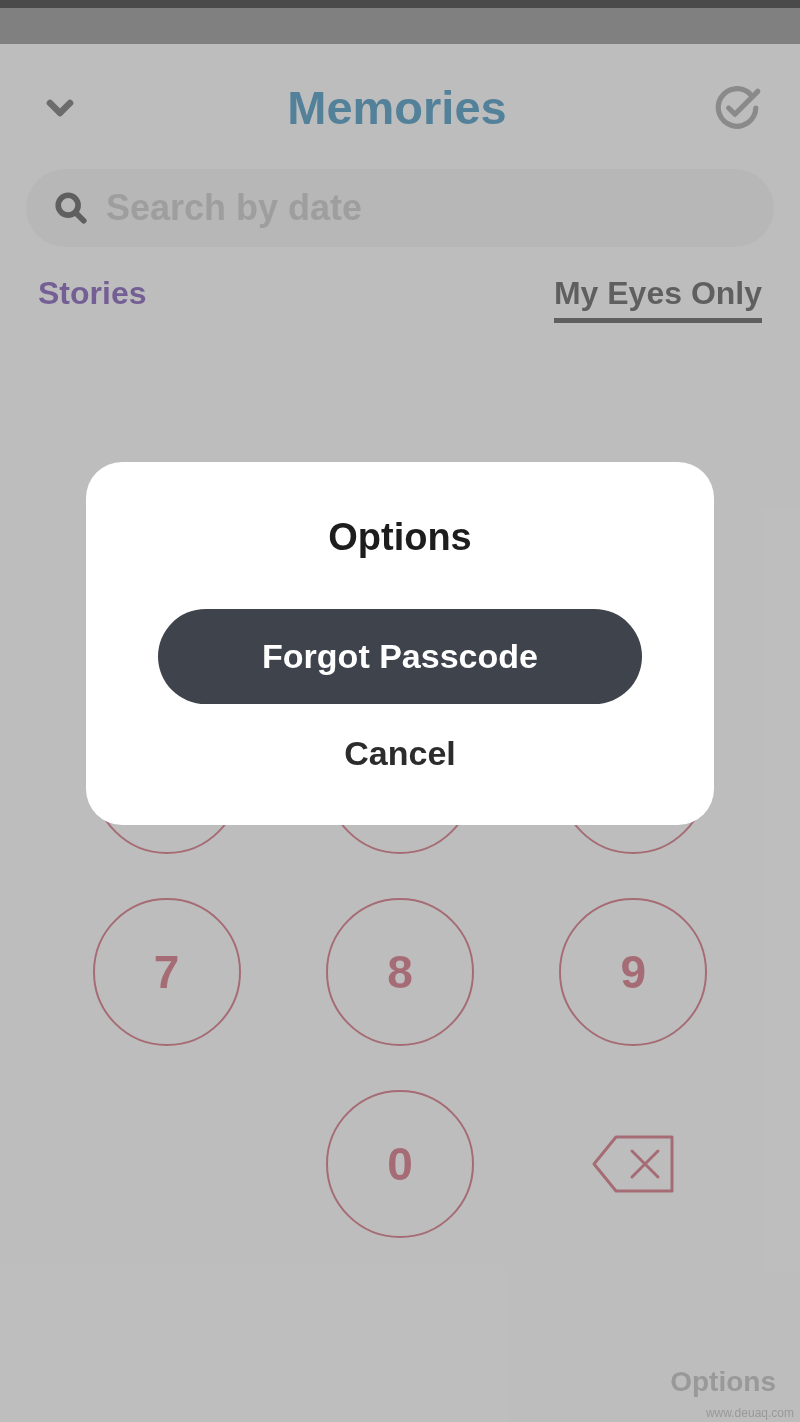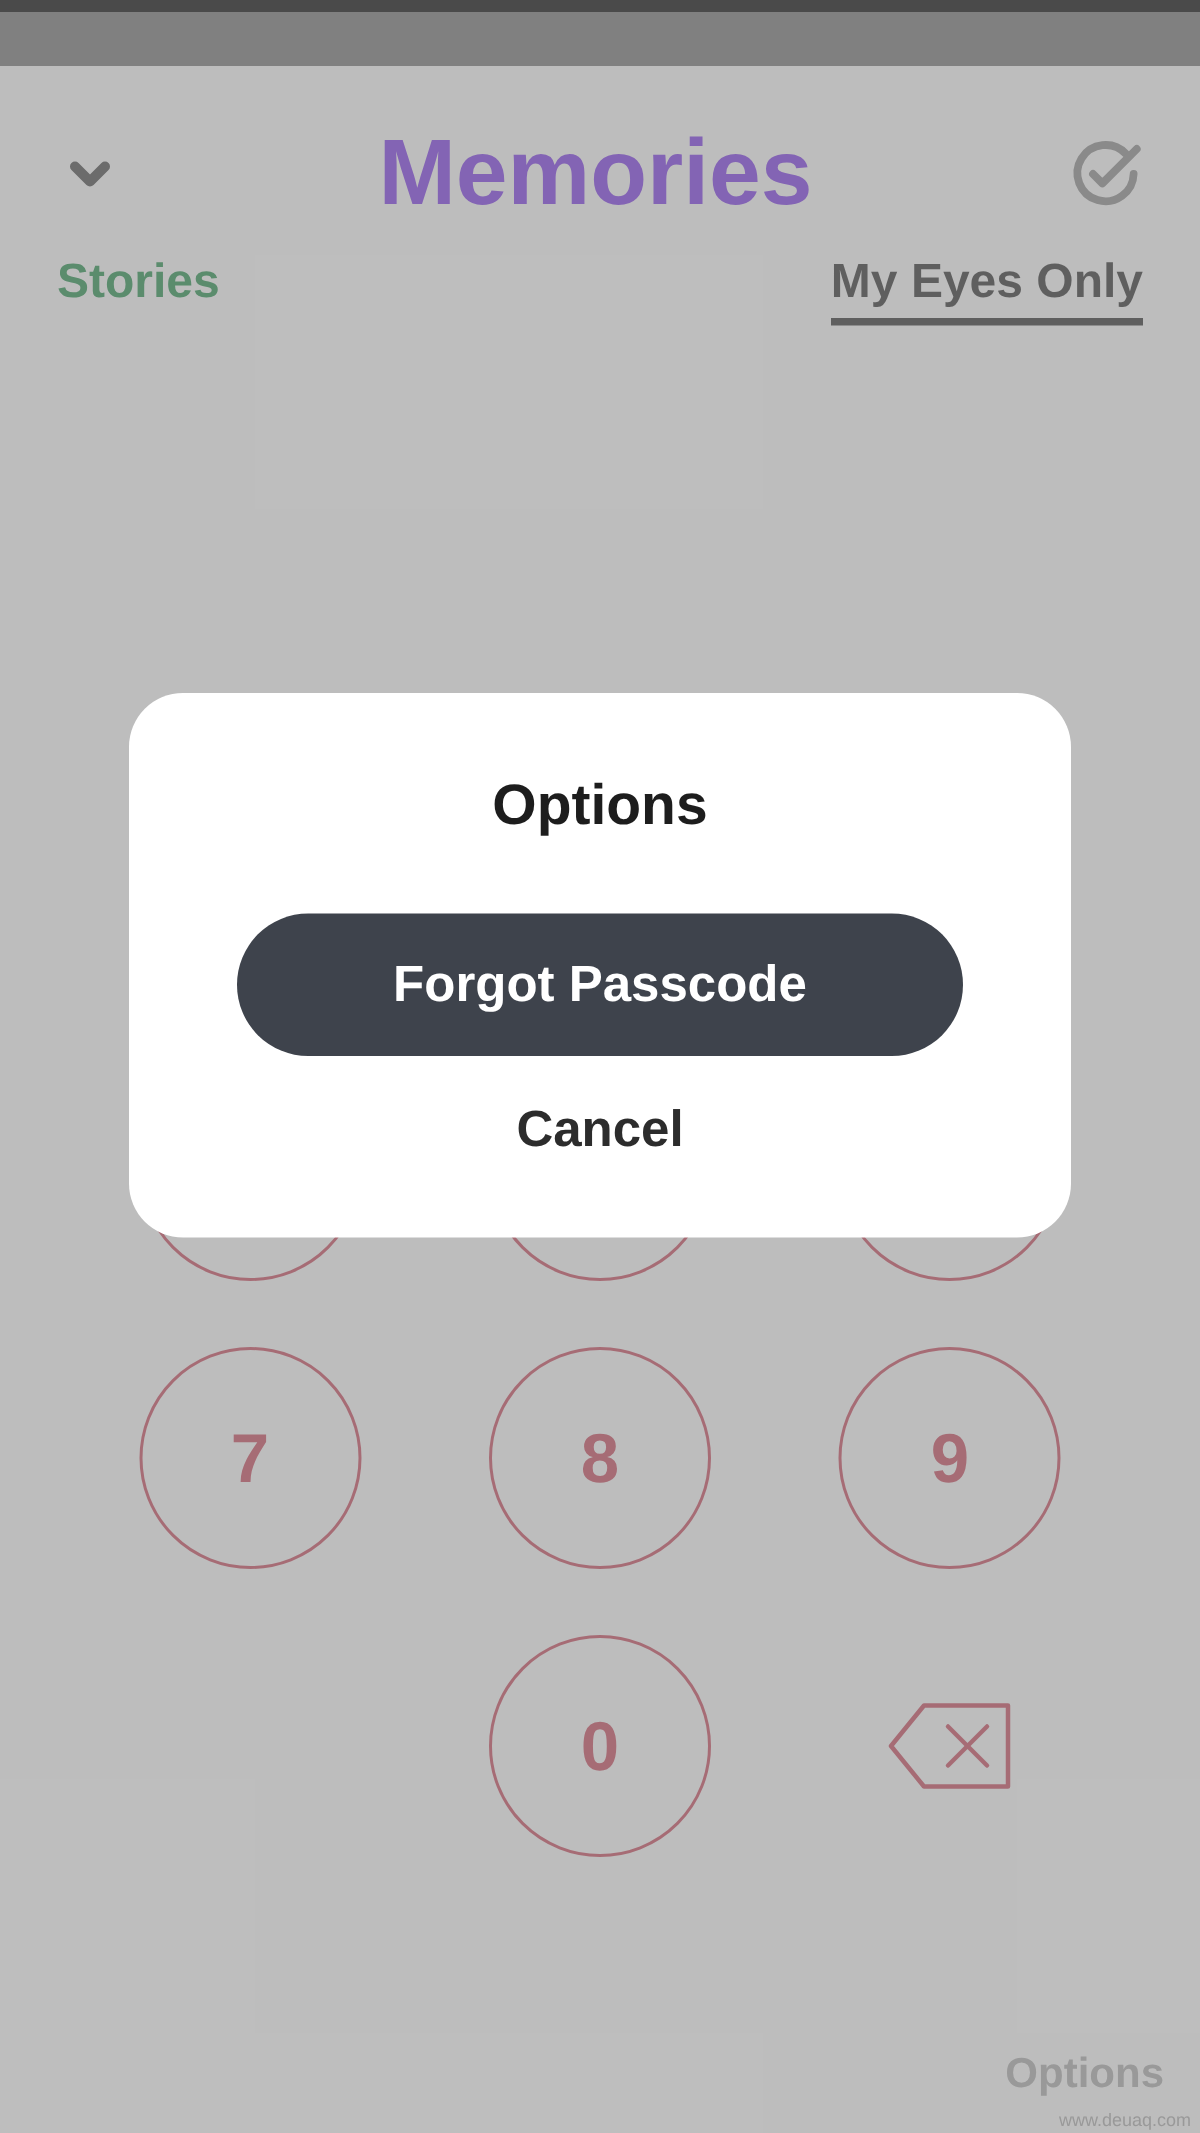--- a/index.html
+++ b/index.html
@@ -29,23 +29,23 @@
       align-items: center;
       justify-content: space-between;
       padding: 36px 36px 10px 36px;
     }
     .chevron-down {
       width: 48px; height: 48px;
       display: flex; align-items: center; justify-content: center;
       color: #3a3a3a;
     }
     .title {
-      font-size: 62px;
+      font-size: 47px;
       font-weight: 800;
-      color: #6d28d9;
+      color: #0369a1;
       text-align: center;
       flex: 1;
     }
     .select-check {
       width: 54px; height: 54px;
       display: flex; align-items: center; justify-content: center;
       color: #7c7c7c;
     }
     .search-bar {
       margin: 24px 26px 20px 26px;
@@ -72,21 +72,21 @@
     .search-input::placeholder { color: #a8a8a8; }
     .tabs {
       display: flex;
       justify-content: space-between;
       padding: 8px 38px 0 38px;
       gap: 20px;
     }
     .tab {
       font-size: 32px;
       font-weight: 700;
-      color: #15803d;
+      color: #4c1d95;
       padding-bottom: 6px;
     }
     .tab.active {
       color: #1d1d1d;
       border-bottom: 5px solid #1d1d1d;
       margin-left: 24px;
     }
     .keypad {
       position: absolute;
       left: 0; right: 0;
@@ -192,20 +192,29 @@
     </div>
     <div class="title">Memories</div>
     <div class="select-check">
       <svg width="50" height="50" viewBox="0 0 24 24" fill="none" stroke="currentColor" stroke-width="2.5" stroke-linecap="round" stroke-linejoin="round">
         <path d="M21 12 A9 9 0 1 1 18.5 5.5"></path>
         <polyline points="8 12 11 15 22 4"></polyline>
       </svg>
     </div>
   </div>
 
+  <div class="search-bar">
+    <span class="search-icon">
+      <svg width="34" height="34" viewBox="0 0 24 24" fill="none" stroke="currentColor" stroke-width="4" stroke-linecap="round">
+          <circle cx="10" cy="10" r="7"></circle>
+          <line x1="21" y1="21" x2="15" y2="15"></line>
+        </svg>
+    </span>
+    <input class="search-input" placeholder="Search by date" style="">
+  </div>
 
   <div class="tabs">
     <div class="tab">Stories</div>
     <div class="tab active">My Eyes Only</div>
   </div>
 
   <div class="keypad">
     <div class="key">1</div>
     <div class="key">2</div>
     <div class="key">3</div>

